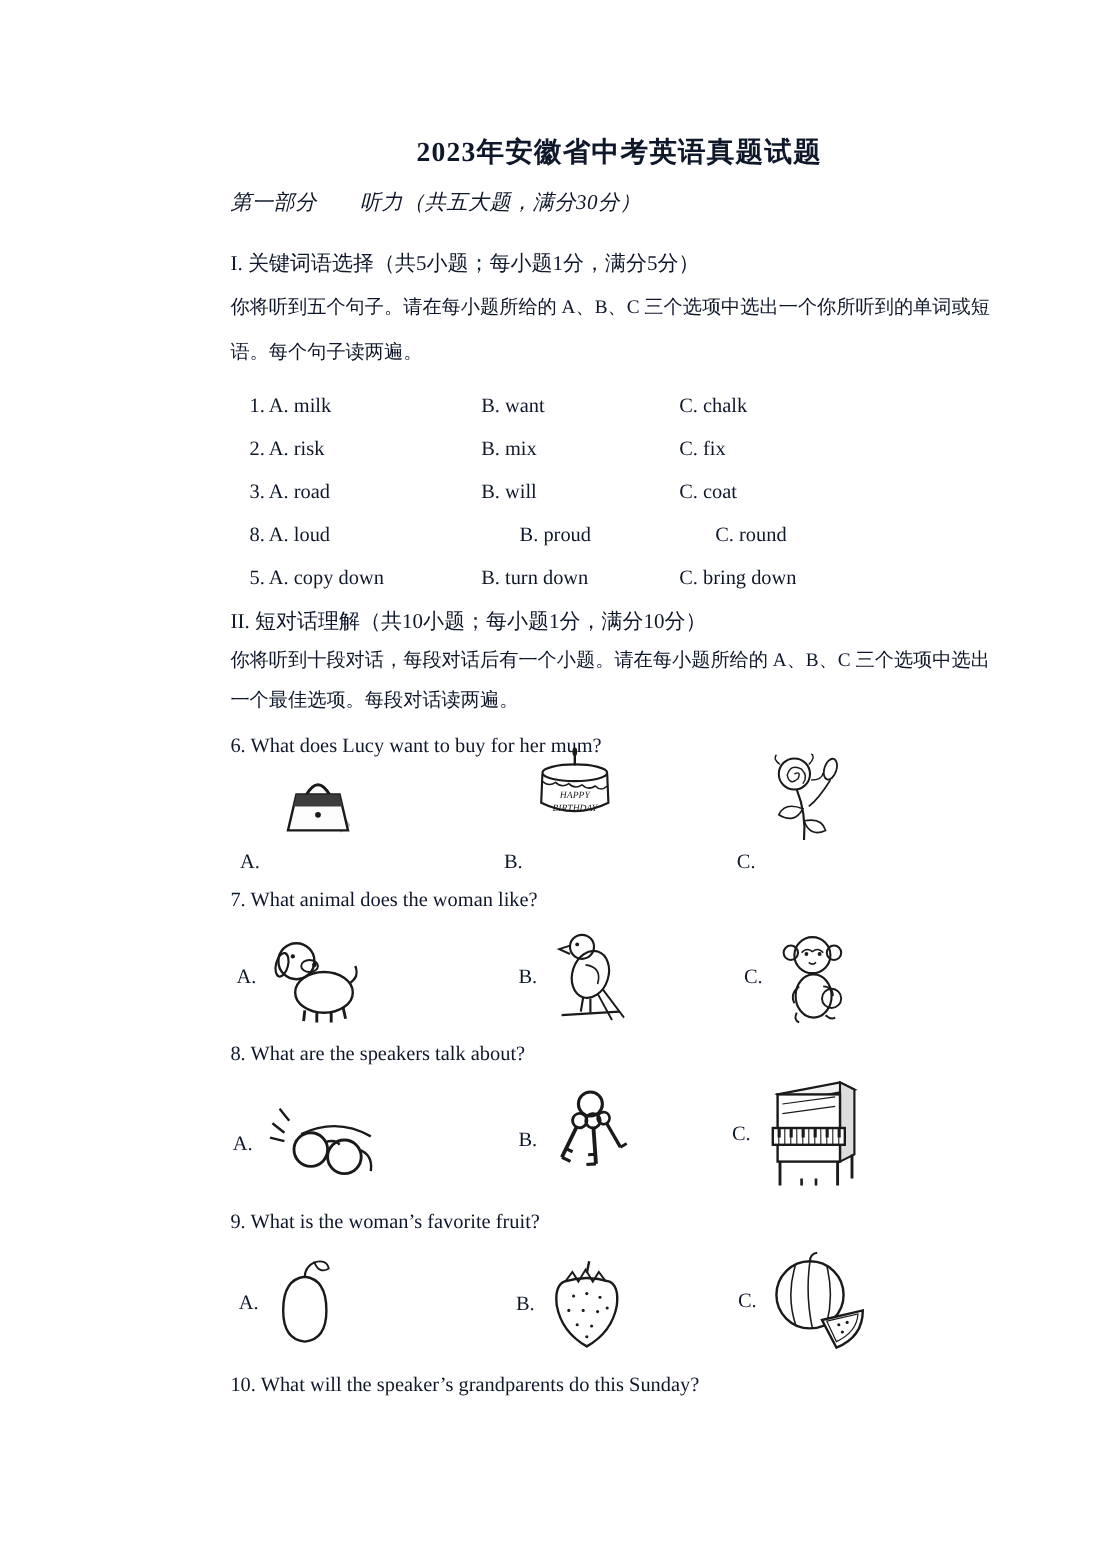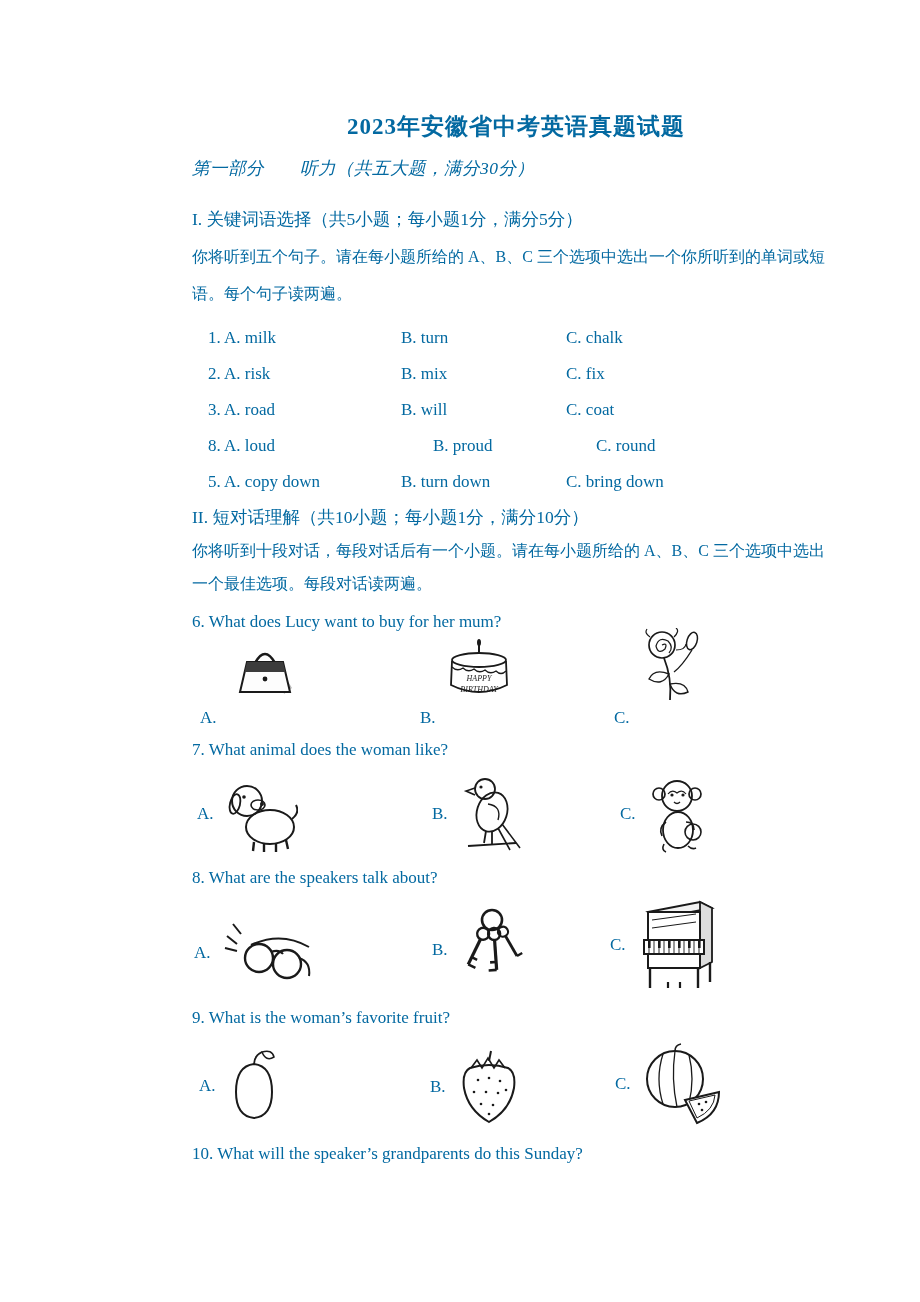--- a/index.html
+++ b/index.html
@@ -1,19 +1,19 @@
 <!DOCTYPE html>
 <html><head>
 <meta charset="utf-8">
 <style>
   * { margin:0; padding:0; box-sizing:border-box; }
   html,body { background:#ffffff; }
   .page {
     position:relative; width:816px; height:1302px; margin:0 auto;
-    background:#ffffff; color:#0369a1;
+    background:#ffffff; color:#0f172a;
     font-family:"Liberation Serif","DejaVu Serif",serif;
     overflow:hidden;
   }
   .content { position:absolute; left:140px; top:0; width:648px; }
 
   .title { margin-top:110px; font-size:23px; font-weight:700; text-align:center; line-height:34px; letter-spacing:1px; }
   .part-heading { margin-top:10px; font-size:17.5px; text-align:left; line-height:28px; letter-spacing:0.5px;font-style:italic; }
   .sec-heading { margin-top:22px; font-size:17.5px; line-height:30px; }
   .sec-heading.s2 { margin-top:2px; }
   .intro { margin-top:4px; font-size:16px; line-height:37px; }
@@ -57,21 +57,21 @@
 
     <div class="sec-heading">I. 关键词语选择（共5小题；每小题1分，满分5分）</div>
     <div class="intro">
       <div>你将听到五个句子。请在每小题所给的 A、B、C 三个选项中选出一个你所听到的单词或短</div>
       <div>语。每个句子读两遍。</div>
     </div>
 
     <div class="opt-block">
       <div class="opt-row">
         <span class="col-a">1. A. milk</span>
-        <span class="col-b">B. turn</span>
+        <span class="col-b">B. want</span>
         <span class="col-c">C. chalk</span>
       </div>
       <div class="opt-row">
         <span class="col-a">2. A. risk</span>
         <span class="col-b">B. mix</span>
         <span class="col-c">C. fix</span>
       </div>
       <div class="opt-row">
         <span class="col-a">3. A. road</span>
         <span class="col-b">B. will</span>
@@ -99,21 +99,21 @@
     <div class="img-row r6">
       <div class="img-cell" style="left:42px; bottom:8px;">
         <svg width="62" height="56" viewBox="0 0 62 56">
           <path class="sk" d="M21,21 Q31,3 41,21" stroke-width="2.6"></path>
           <path d="M44,23 L58,46 L50,52 Z" fill="#b9b9b9"></path>
           <path d="M13,20 L49,20 L56,50 L6,50 Z" fill="#fdfdfd" stroke="#1a1a1a" stroke-width="2"></path>
           <path d="M13,20 L49,20 L51.5,30 L10.5,30 Z" fill="#3c3c3c"></path>
           <circle cx="31" cy="37" r="2.4" fill="#1a1a1a"></circle>
         </svg>
       </div>
-      <div class="img-cell" style="left:243px; bottom:4px;">
+      <div class="img-cell" style="left:243px; bottom:20px;">
         <svg width="88" height="64" viewBox="0 0 88 64">
           <line x1="44" y1="7" x2="44" y2="16" stroke="#1a1a1a" stroke-width="2"></line>
           <ellipse cx="44" cy="4.5" rx="2" ry="3.5" fill="#1a1a1a"></ellipse>
           <ellipse class="sk" cx="44" cy="22" rx="27" ry="7" stroke-width="1.8" fill="#fff"></ellipse>
           <path class="sk" d="M17,23 L16,47 Q44,61 72,47 L71,23" stroke-width="1.8"></path>
           <path class="sk" d="M17,29 q5,5 11,1 q5,5 11,1 q5,5 11,1 q5,5 11,1 q5,5 10,0" stroke-width="1.3"></path>
           <text x="44" y="43" text-anchor="middle" font-size="8" font-style="italic" fill="#1a1a1a">HAPPY</text>
           <text x="44" y="54" text-anchor="middle" font-size="8" font-style="italic" fill="#1a1a1a">BIRTHDAY</text>
         </svg>
       </div>

